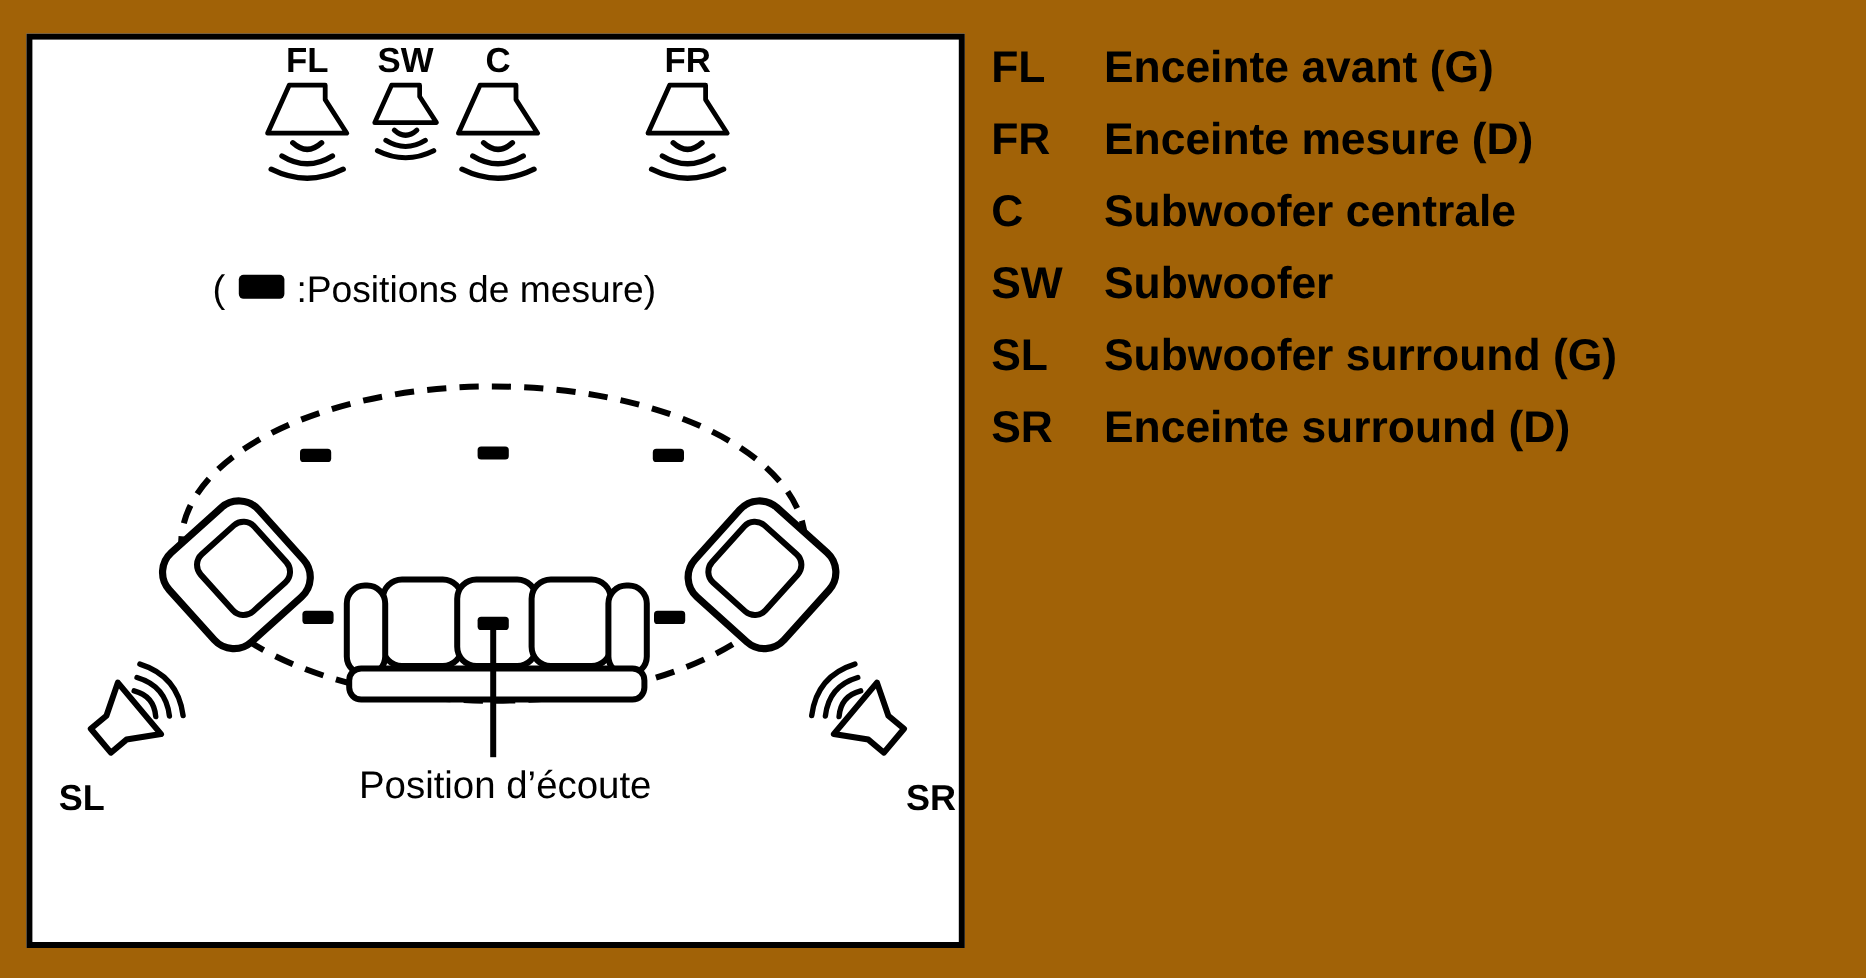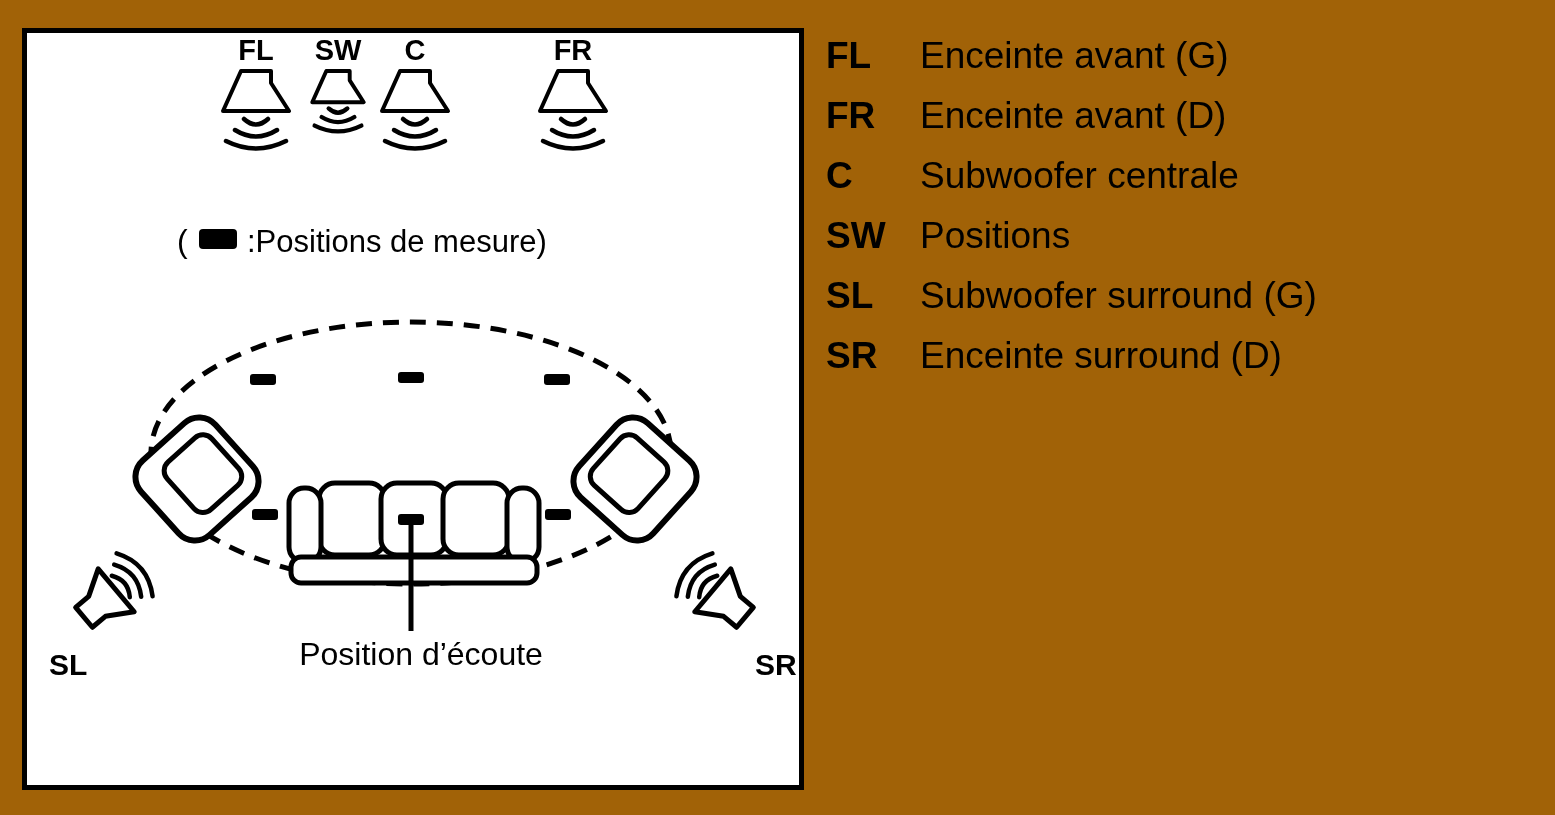--- a/index.html
+++ b/index.html
@@ -49,21 +49,21 @@
     line-height: 60px;
     font-size: 37px;
     white-space: nowrap;
   }
   .legend-code {
     font-weight: 700;
     width: 94px;
     flex: 0 0 94px;
   }
   .legend-label {
-    font-weight: 400;
+    font-weight: 700;
   }
 </style>
 </head>
 <body>
 
 <div class="canvas">
 
   <div class="diagram-box">
     <svg viewBox="0 0 772 752">
 
@@ -153,29 +153,29 @@
     </svg>
   </div>
 
   <div class="legend">
     <div class="legend-row">
       <span class="legend-code">FL</span>
       <span class="legend-label">Enceinte avant (G)</span>
     </div>
     <div class="legend-row">
       <span class="legend-code">FR</span>
-      <span class="legend-label">Enceinte avant (D)</span>
+      <span class="legend-label">Enceinte mesure (D)</span>
     </div>
     <div class="legend-row">
       <span class="legend-code">C</span>
       <span class="legend-label">Subwoofer centrale</span>
     </div>
     <div class="legend-row">
       <span class="legend-code">SW</span>
-      <span class="legend-label">Positions</span>
+      <span class="legend-label">Subwoofer</span>
     </div>
     <div class="legend-row">
       <span class="legend-code">SL</span>
       <span class="legend-label">Subwoofer surround (G)</span>
     </div>
     <div class="legend-row">
       <span class="legend-code">SR</span>
       <span class="legend-label">Enceinte surround (D)</span>
     </div>
   </div>

